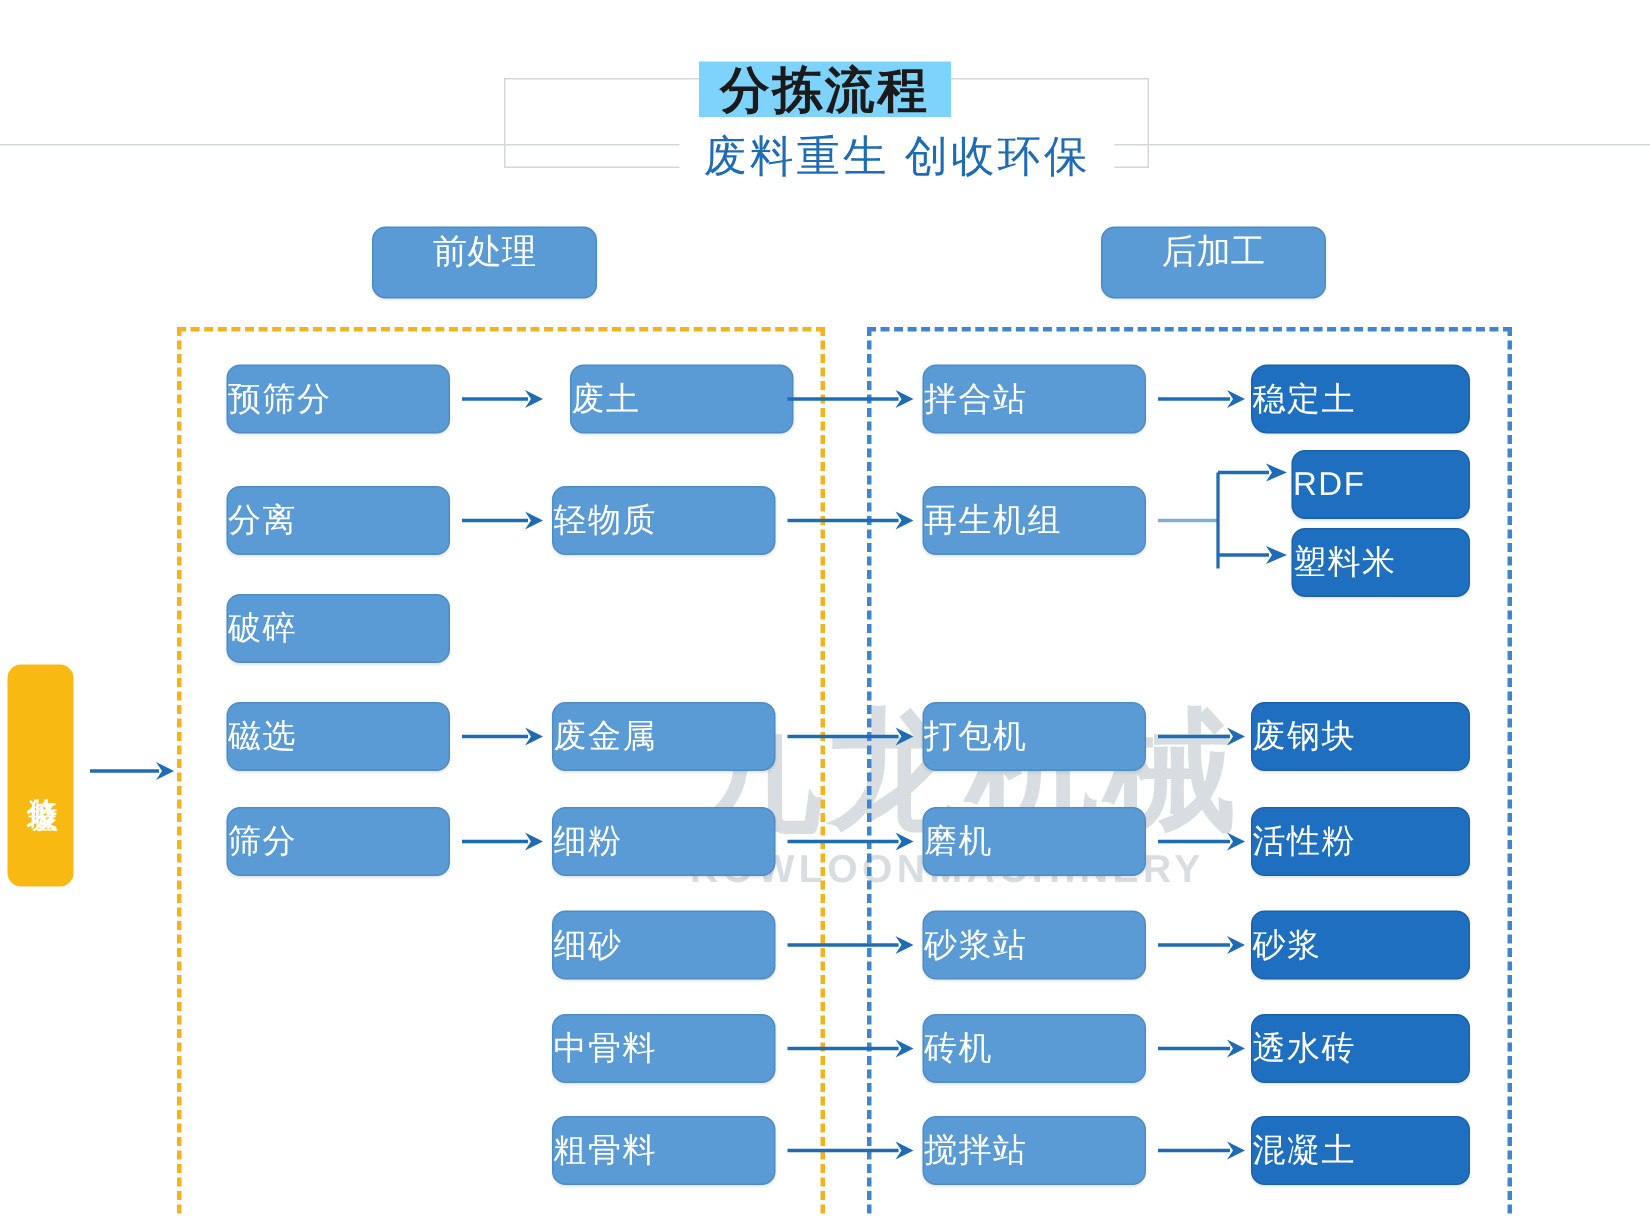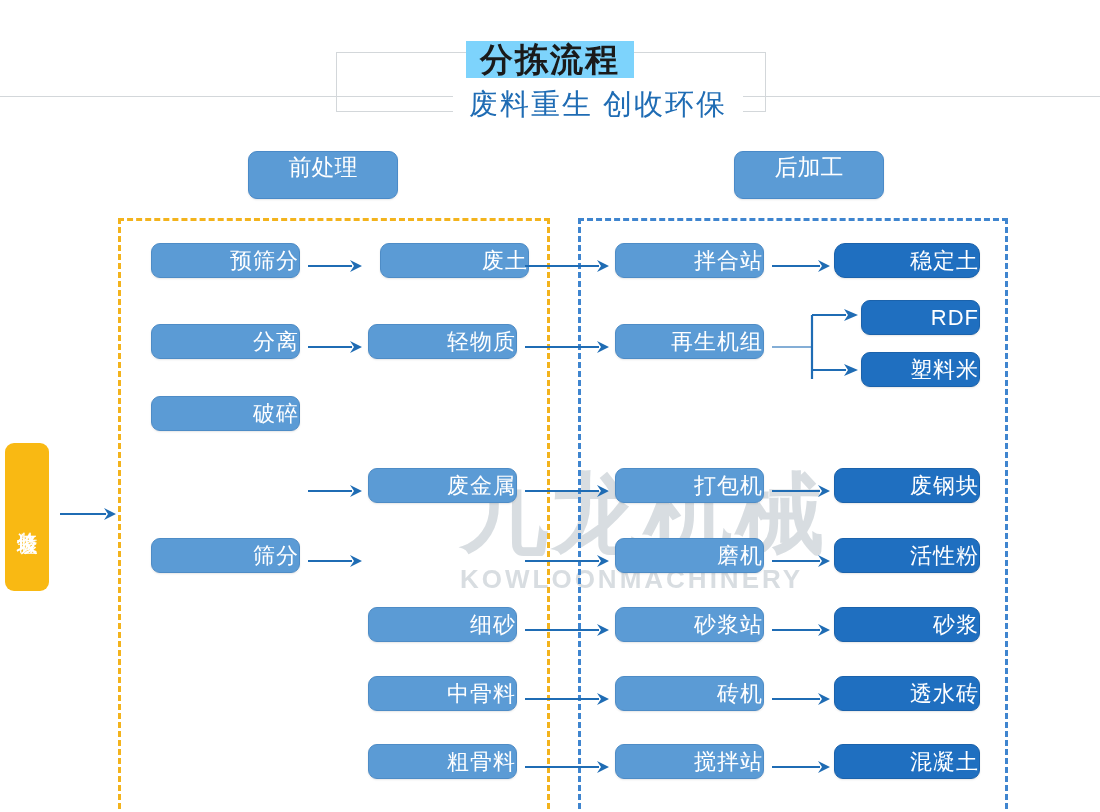--- a/index.html
+++ b/index.html
@@ -70,25 +70,25 @@
     position:absolute;left:5px;top:443px;width:44px;height:148px;
     background:#f9b913;border-radius:9px;color:#ffffff;
     font-size:21px;line-height:1.08;text-align:center;
     display:flex;align-items:center;justify-content:center;
     writing-mode:vertical-rl;text-orientation:upright;
     letter-spacing:1px;z-index:3;
   }
 
   
   .node{
-    position:absolute;height:35px;border-radius:9px;
-    display:flex;align-items:center;justify-content:flex-end;
+    position:absolute;height:46px;border-radius:9px;
+    display:flex;align-items:center;justify-content:flex-start;
     color:#ffffff;font-size:22px;letter-spacing:1px;
     box-shadow:0 1px 2px rgba(0,0,0,.10);
-    z-index:3;box-sizing:border-box;padding-left:44px;
+    z-index:3;box-sizing:border-box;
   }
   .node.light{background:#5b9bd5;border:1px solid #4e8cc6;}
   .node.dark{background:#1f6fc0;border:1px solid #1b62ab;}
 
   
   .arrow{position:absolute;z-index:3;}
   .arrow svg{display:block;overflow:visible;}
   .conn-line{stroke:#1f6cb4;stroke-width:2.2;fill:none;}
   .conn-head{fill:#1f6cb4;}
 </style>
@@ -123,32 +123,38 @@
 
   <div class="node light" style="left:151px;top:243px;width:149px;">
       <span>预筛分</span>
     </div>
   <div class="node light" style="left:151px;top:324px;width:149px;">
       <span>分离</span>
     </div>
   <div class="node light" style="left:151px;top:396px;width:149px;">
       <span>破碎</span>
     </div>
+  <div class="node light" style="left:151px;top:468px;width:149px;">
+      <span>磁选</span>
+    </div>
   <div class="node light" style="left:151px;top:538px;width:149px;">
       <span>筛分</span>
     </div>
 
   <div class="node light" style="left:380px;top:243px;width:149px;">
       <span>废土</span>
     </div>
   <div class="node light" style="left:368px;top:324px;width:149px;">
       <span>轻物质</span>
     </div>
   <div class="node light" style="left:368px;top:468px;width:149px;">
       <span>废金属</span>
+    </div>
+  <div class="node light" style="left:368px;top:538px;width:149px;">
+      <span>细粉</span>
     </div>
   <div class="node light" style="left:368px;top:607px;width:149px;">
       <span>细砂</span>
     </div>
   <div class="node light" style="left:368px;top:676px;width:149px;">
       <span>中骨料</span>
     </div>
   <div class="node light" style="left:368px;top:744px;width:149px;">
       <span>粗骨料</span>
     </div>

